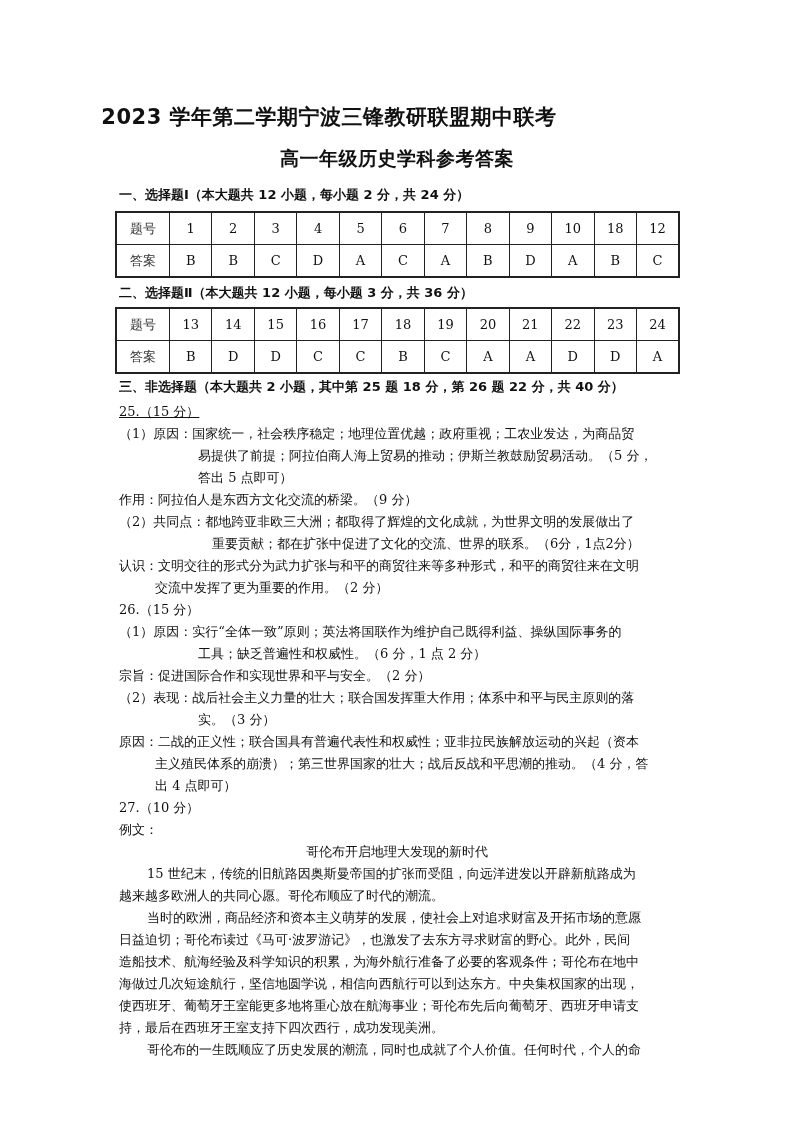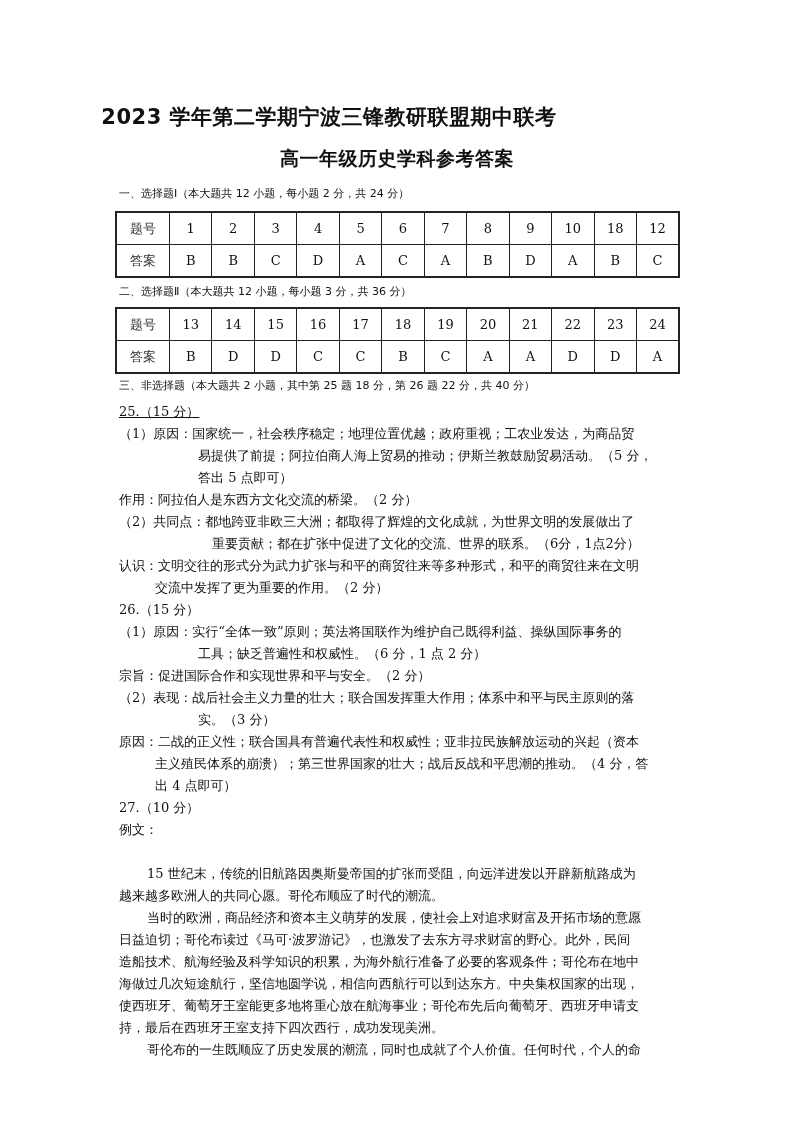--- a/index.html
+++ b/index.html
@@ -4,21 +4,21 @@
 <style>
   html, body { margin: 0; padding: 0; background: #ffffff; }
   body { width: 794px; height: 1123px; position: relative; overflow: hidden;
          font-family: "DejaVu Serif", "Liberation Serif", serif; color: #111; }
   .page { position: absolute; left: 0; top: 0; width: 794px; height: 1123px; }
   .title1 { position: absolute; top: 103px; left: 0; width: 658px; text-align: center;
             font-family: "DejaVu Sans", sans-serif; font-weight: bold; font-size: 21px; letter-spacing: 0.5px; }
   .title2 { position: absolute; top: 146px; left: 0; width: 794px; text-align: center;
             font-family: "DejaVu Sans", sans-serif; font-weight: bold; font-size: 19px; letter-spacing: 0.5px; }
   .sec-head { position: absolute; left: 119px; font-family: "DejaVu Sans", sans-serif;
-              font-weight: normal; font-size: 11px; white-space: nowrap; }
+              font-weight: bold; font-size: 13px; white-space: nowrap; }
   table.ans { position: absolute; left: 115px; width: 565px; border-collapse: collapse;
               font-size: 13px; table-layout: fixed; padding-left: 28px; }
   table.ans td { border: 1px solid #222; height: 31px; text-align: center; padding: 0; }
   table.ans td.head { width: 52px; color: #333; }
   table.ans { border: 2px solid #222; }
   .line { position: absolute; font-size: 13px; white-space: nowrap; line-height: 18px; }
   .center { left: 0; width: 794px; text-align: center; }
 </style>
 </head>
 <body>
@@ -99,38 +99,39 @@
     </tr>
   </tbody>
     </table>
 
   <div class="sec-head" style="top:378px;">三、非选择题（本大题共 2 小题，其中第 25 题 18 分，第 26 题 22 分，共 40 分）</div>
 
   <div class="line" style="top:403px; left:119px;text-decoration:underline;">25.（15 分）</div>
   <div class="line" style="top:425px; left:119px;">（1）原因：国家统一，社会秩序稳定；地理位置优越；政府重视；工农业发达，为商品贸</div>
   <div class="line" style="top:447px; left:198px;">易提供了前提；阿拉伯商人海上贸易的推动；伊斯兰教鼓励贸易活动。（5 分，</div>
   <div class="line" style="top:469px; left:198px;">答出 5 点即可）</div>
-  <div class="line" style="top:491px; left:119px;">作用：阿拉伯人是东西方文化交流的桥梁。（2 分）</div>
+  <div class="line" style="top:491px; left:119px;">作用：阿拉伯人是东西方文化交流的桥梁。（9 分）</div>
   <div class="line" style="top:513px; left:119px;">（2）共同点：都地跨亚非欧三大洲；都取得了辉煌的文化成就，为世界文明的发展做出了</div>
   <div class="line" style="top:535px; left:212px;">重要贡献；都在扩张中促进了文化的交流、世界的联系。（6分，1点2分）</div>
   <div class="line" style="top:557px; left:119px;">认识：文明交往的形式分为武力扩张与和平的商贸往来等多种形式，和平的商贸往来在文明</div>
   <div class="line" style="top:579px; left:155px;">交流中发挥了更为重要的作用。（2 分）</div>
 
   <div class="line" style="top:601px; left:119px;">26.（15 分）</div>
   <div class="line" style="top:623px; left:119px;">（1）原因：实行“全体一致”原则；英法将国联作为维护自己既得利益、操纵国际事务的</div>
   <div class="line" style="top:645px; left:198px;">工具；缺乏普遍性和权威性。（6 分，1 点 2 分）</div>
   <div class="line" style="top:667px; left:119px;">宗旨：促进国际合作和实现世界和平与安全。（2 分）</div>
   <div class="line" style="top:689px; left:119px;">（2）表现：战后社会主义力量的壮大；联合国发挥重大作用；体系中和平与民主原则的落</div>
   <div class="line" style="top:711px; left:198px;">实。（3 分）</div>
   <div class="line" style="top:733px; left:119px;">原因：二战的正义性；联合国具有普遍代表性和权威性；亚非拉民族解放运动的兴起（资本</div>
   <div class="line" style="top:755px; left:155px;">主义殖民体系的崩溃）；第三世界国家的壮大；战后反战和平思潮的推动。（4 分，答</div>
   <div class="line" style="top:777px; left:155px;">出 4 点即可）</div>
 
   <div class="line" style="top:799px; left:119px;">27.（10 分）</div>
   <div class="line" style="top:821px; left:119px;">例文：</div>
+  <div class="line center" style="top:843px;">哥伦布开启地理大发现的新时代</div>
 
   <div class="line" style="top:865px; left:147px;">15 世纪末，传统的旧航路因奥斯曼帝国的扩张而受阻，向远洋进发以开辟新航路成为</div>
   <div class="line" style="top:887px; left:119px;">越来越多欧洲人的共同心愿。哥伦布顺应了时代的潮流。</div>
   <div class="line" style="top:909px; left:147px;">当时的欧洲，商品经济和资本主义萌芽的发展，使社会上对追求财富及开拓市场的意愿</div>
   <div class="line" style="top:931px; left:119px;">日益迫切；哥伦布读过《马可·波罗游记》，也激发了去东方寻求财富的野心。此外，民间</div>
   <div class="line" style="top:953px; left:119px;">造船技术、航海经验及科学知识的积累，为海外航行准备了必要的客观条件；哥伦布在地中</div>
   <div class="line" style="top:975px; left:119px;">海做过几次短途航行，坚信地圆学说，相信向西航行可以到达东方。中央集权国家的出现，</div>
   <div class="line" style="top:997px; left:119px;">使西班牙、葡萄牙王室能更多地将重心放在航海事业；哥伦布先后向葡萄牙、西班牙申请支</div>
   <div class="line" style="top:1019px; left:119px;">持，最后在西班牙王室支持下四次西行，成功发现美洲。</div>
   <div class="line" style="top:1041px; left:147px;">哥伦布的一生既顺应了历史发展的潮流，同时也成就了个人价值。任何时代，个人的命</div>

